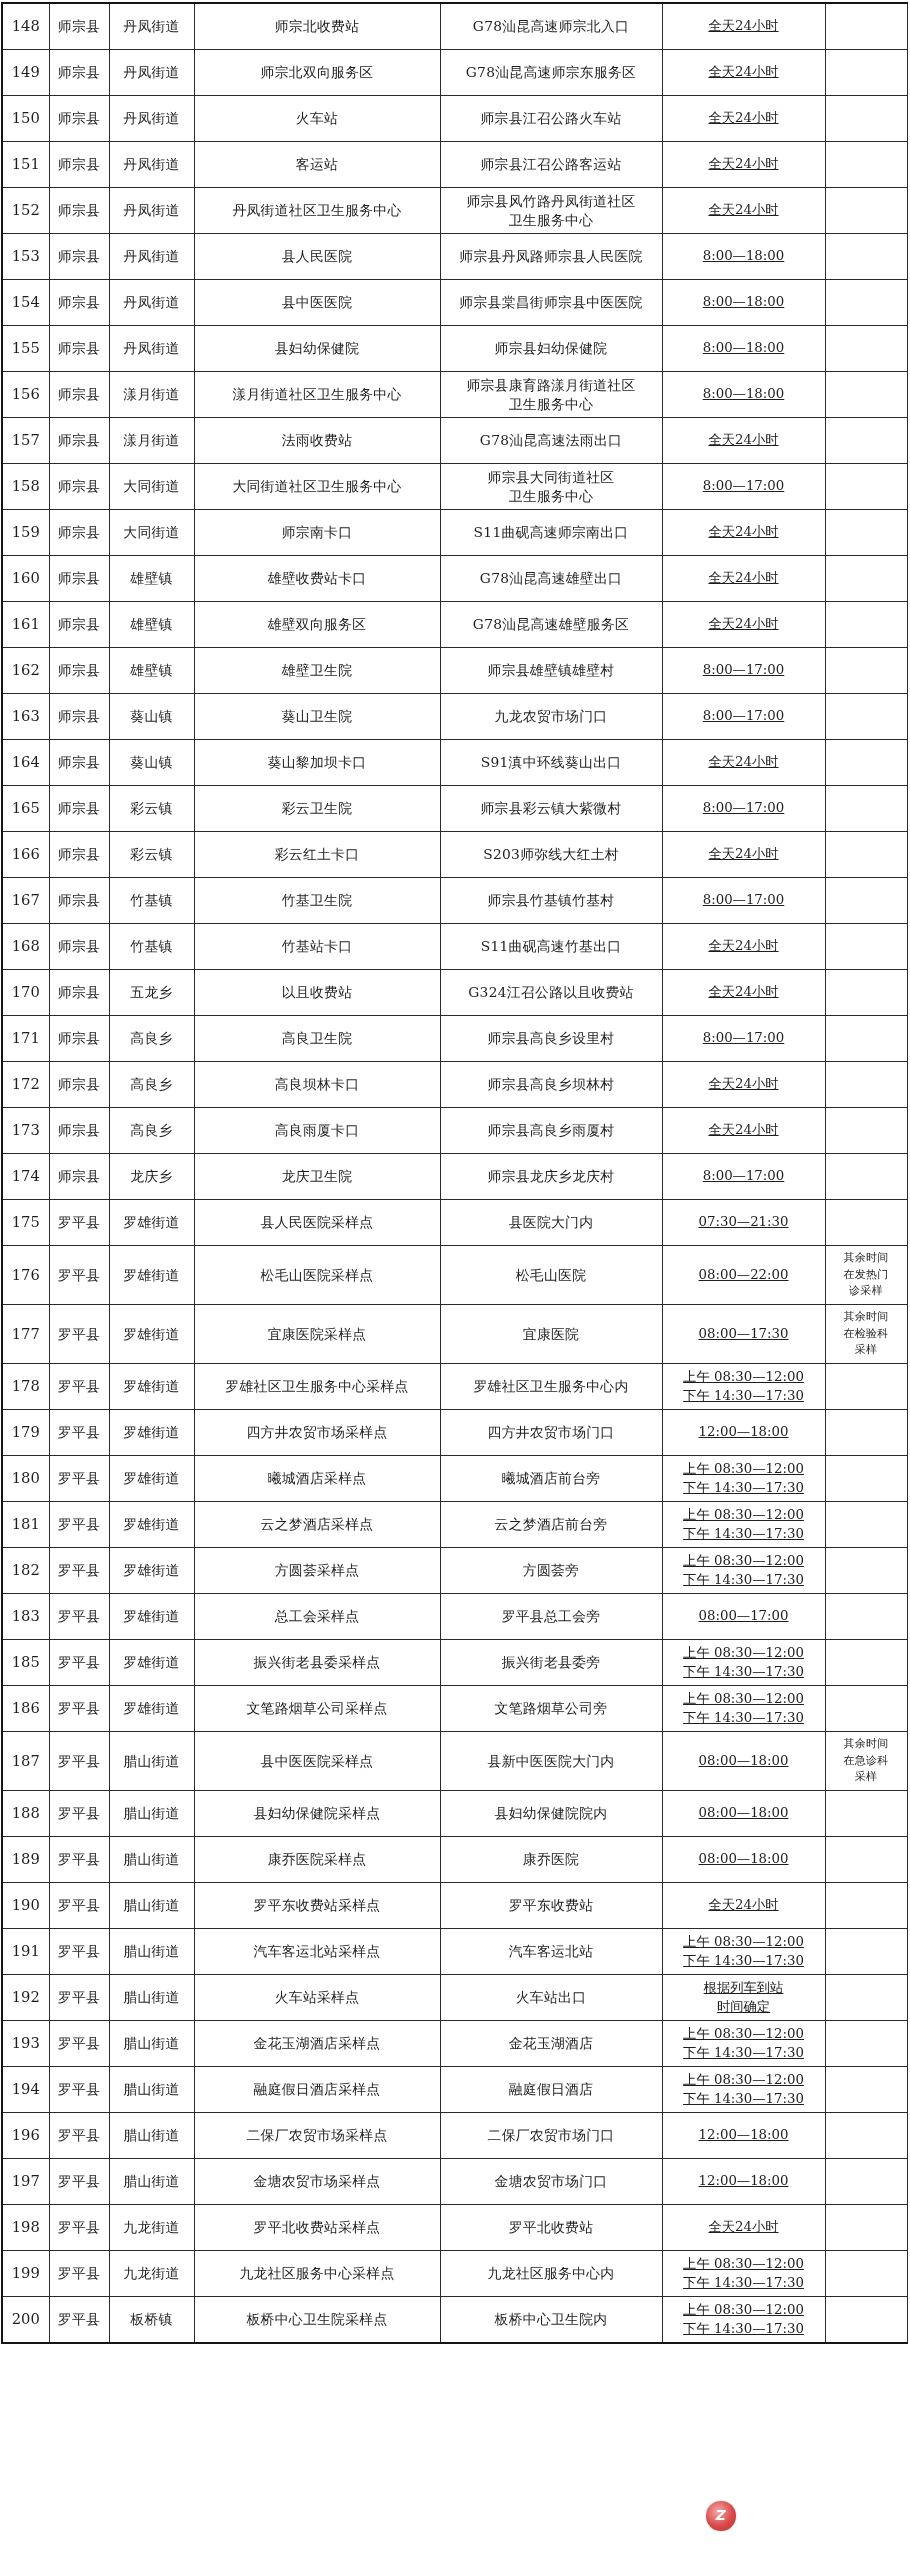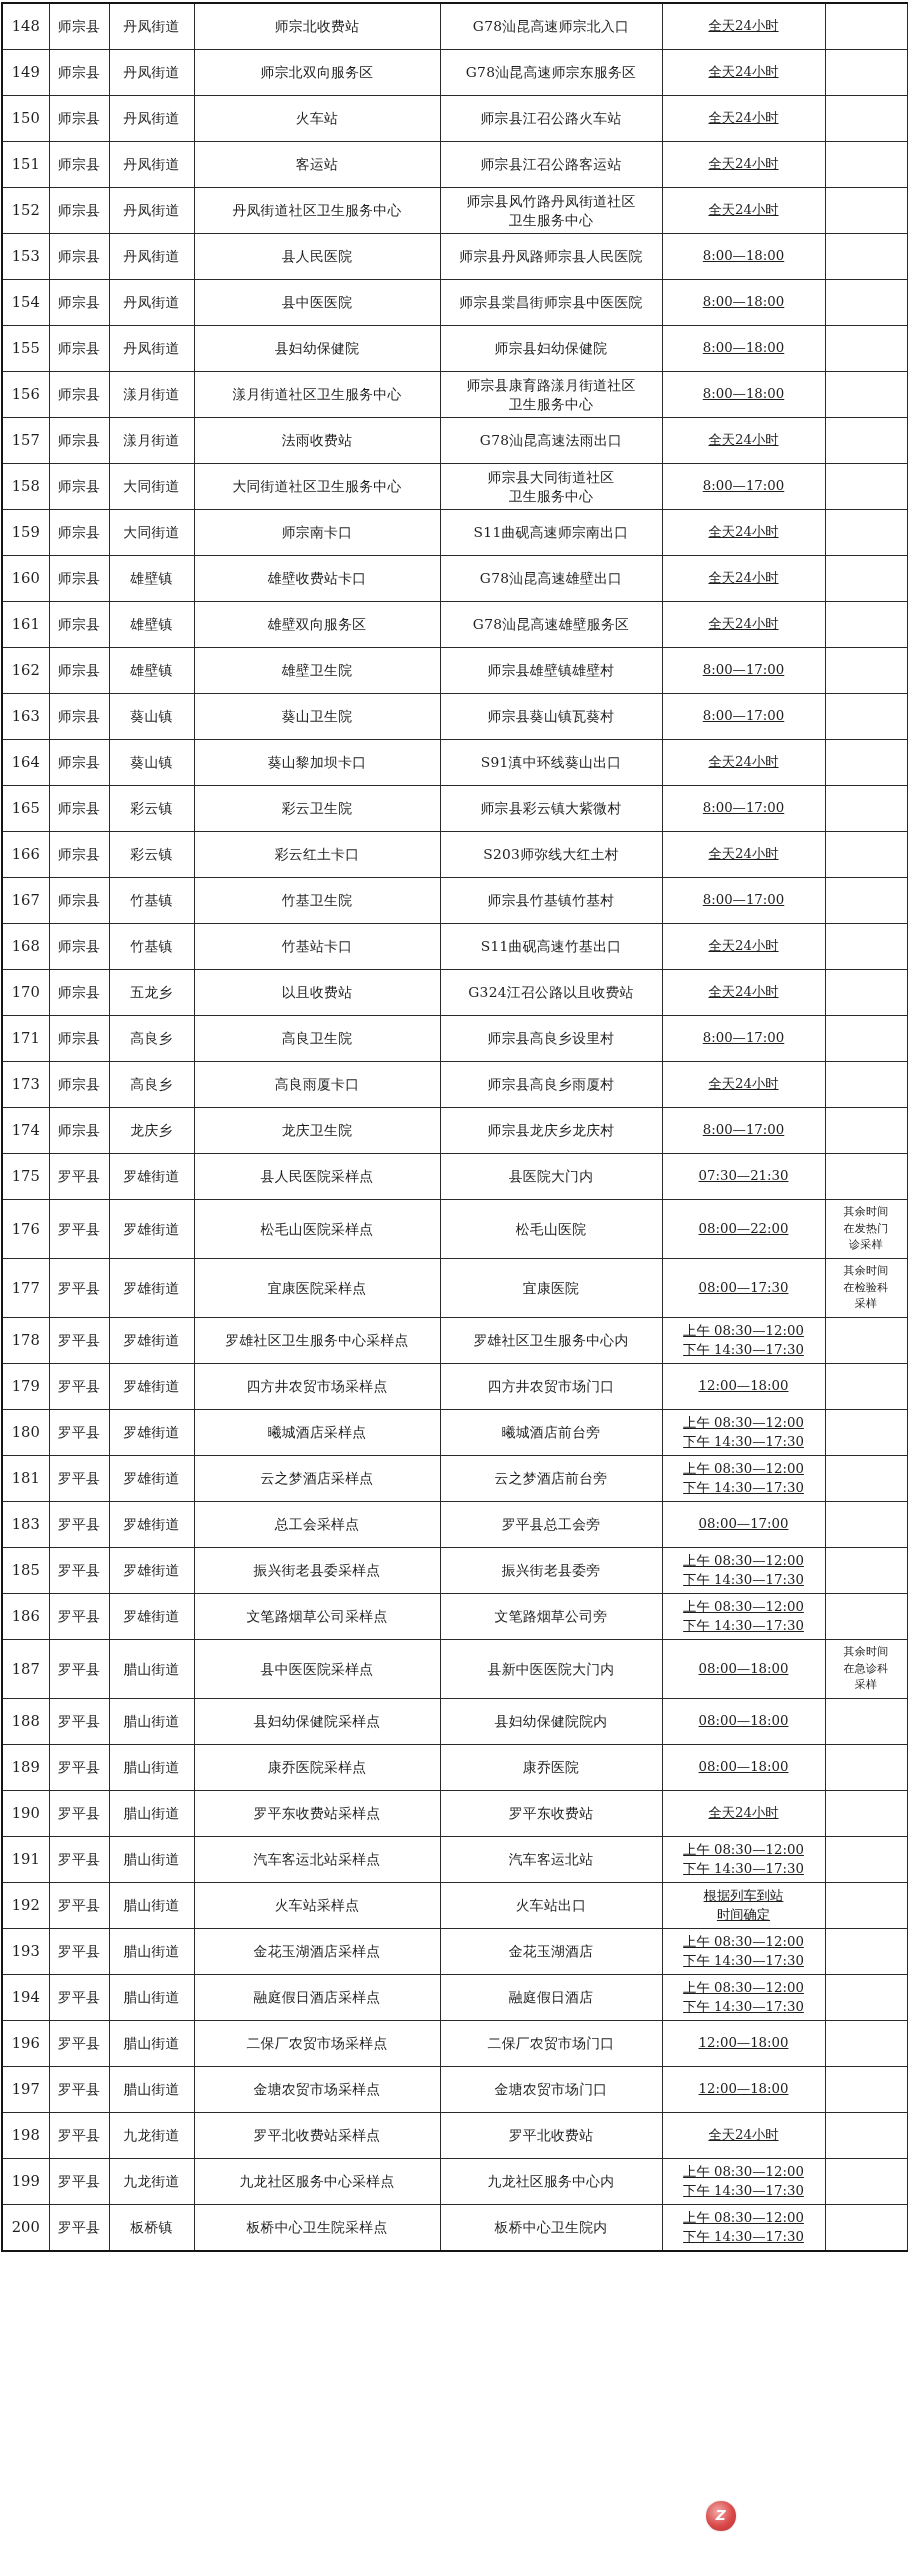--- a/index.html
+++ b/index.html
@@ -337,21 +337,21 @@
   </tr>
 
   <tr>
     <td class="c-no"><span>163</span></td>
     <td class="c-county"><span>师宗县</span></td>
     <td class="c-town"><span>葵山镇</span></td>
     <td class="c-name">
           <span class="line">葵山卫生院</span>
         </td>
     <td class="c-addr">
-          <span class="line">师宗县葵山镇瓦葵村</span>
+          <span class="line">九龙农贸市场门口</span>
         </td>
     <td class="c-time">
           <span class="line">8:00—17:00</span>
         </td>
     <td class="c-remark"></td>
   </tr>
 
   <tr>
     <td class="c-no"><span>164</span></td>
     <td class="c-county"><span>师宗县</span></td>
@@ -458,20 +458,35 @@
         </td>
     <td class="c-addr">
           <span class="line">师宗县高良乡设里村</span>
         </td>
     <td class="c-time">
           <span class="line">8:00—17:00</span>
         </td>
     <td class="c-remark"></td>
   </tr>
 
+  <tr>
+    <td class="c-no"><span>172</span></td>
+    <td class="c-county"><span>师宗县</span></td>
+    <td class="c-town"><span>高良乡</span></td>
+    <td class="c-name">
+          <span class="line">高良坝林卡口</span>
+        </td>
+    <td class="c-addr">
+          <span class="line">师宗县高良乡坝林村</span>
+        </td>
+    <td class="c-time">
+          <span class="line">全天24小时</span>
+        </td>
+    <td class="c-remark"></td>
+  </tr>
 
   <tr>
     <td class="c-no"><span>173</span></td>
     <td class="c-county"><span>师宗县</span></td>
     <td class="c-town"><span>高良乡</span></td>
     <td class="c-name">
           <span class="line">高良雨厦卡口</span>
         </td>
     <td class="c-addr">
           <span class="line">师宗县高良乡雨厦村</span>
@@ -614,20 +629,36 @@
     <td class="c-addr">
           <span class="line">云之梦酒店前台旁</span>
         </td>
     <td class="c-time">
           <span class="line">上午 08:30—12:00</span>
           <span class="line">下午 14:30—17:30</span>
         </td>
     <td class="c-remark"></td>
   </tr>
 
+  <tr>
+    <td class="c-no"><span>182</span></td>
+    <td class="c-county"><span>罗平县</span></td>
+    <td class="c-town"><span>罗雄街道</span></td>
+    <td class="c-name">
+          <span class="line">方圆荟采样点</span>
+        </td>
+    <td class="c-addr">
+          <span class="line">方圆荟旁</span>
+        </td>
+    <td class="c-time">
+          <span class="line">上午 08:30—12:00</span>
+          <span class="line">下午 14:30—17:30</span>
+        </td>
+    <td class="c-remark"></td>
+  </tr>
 
   <tr>
     <td class="c-no"><span>183</span></td>
     <td class="c-county"><span>罗平县</span></td>
     <td class="c-town"><span>罗雄街道</span></td>
     <td class="c-name">
           <span class="line">总工会采样点</span>
         </td>
     <td class="c-addr">
           <span class="line">罗平县总工会旁</span>

